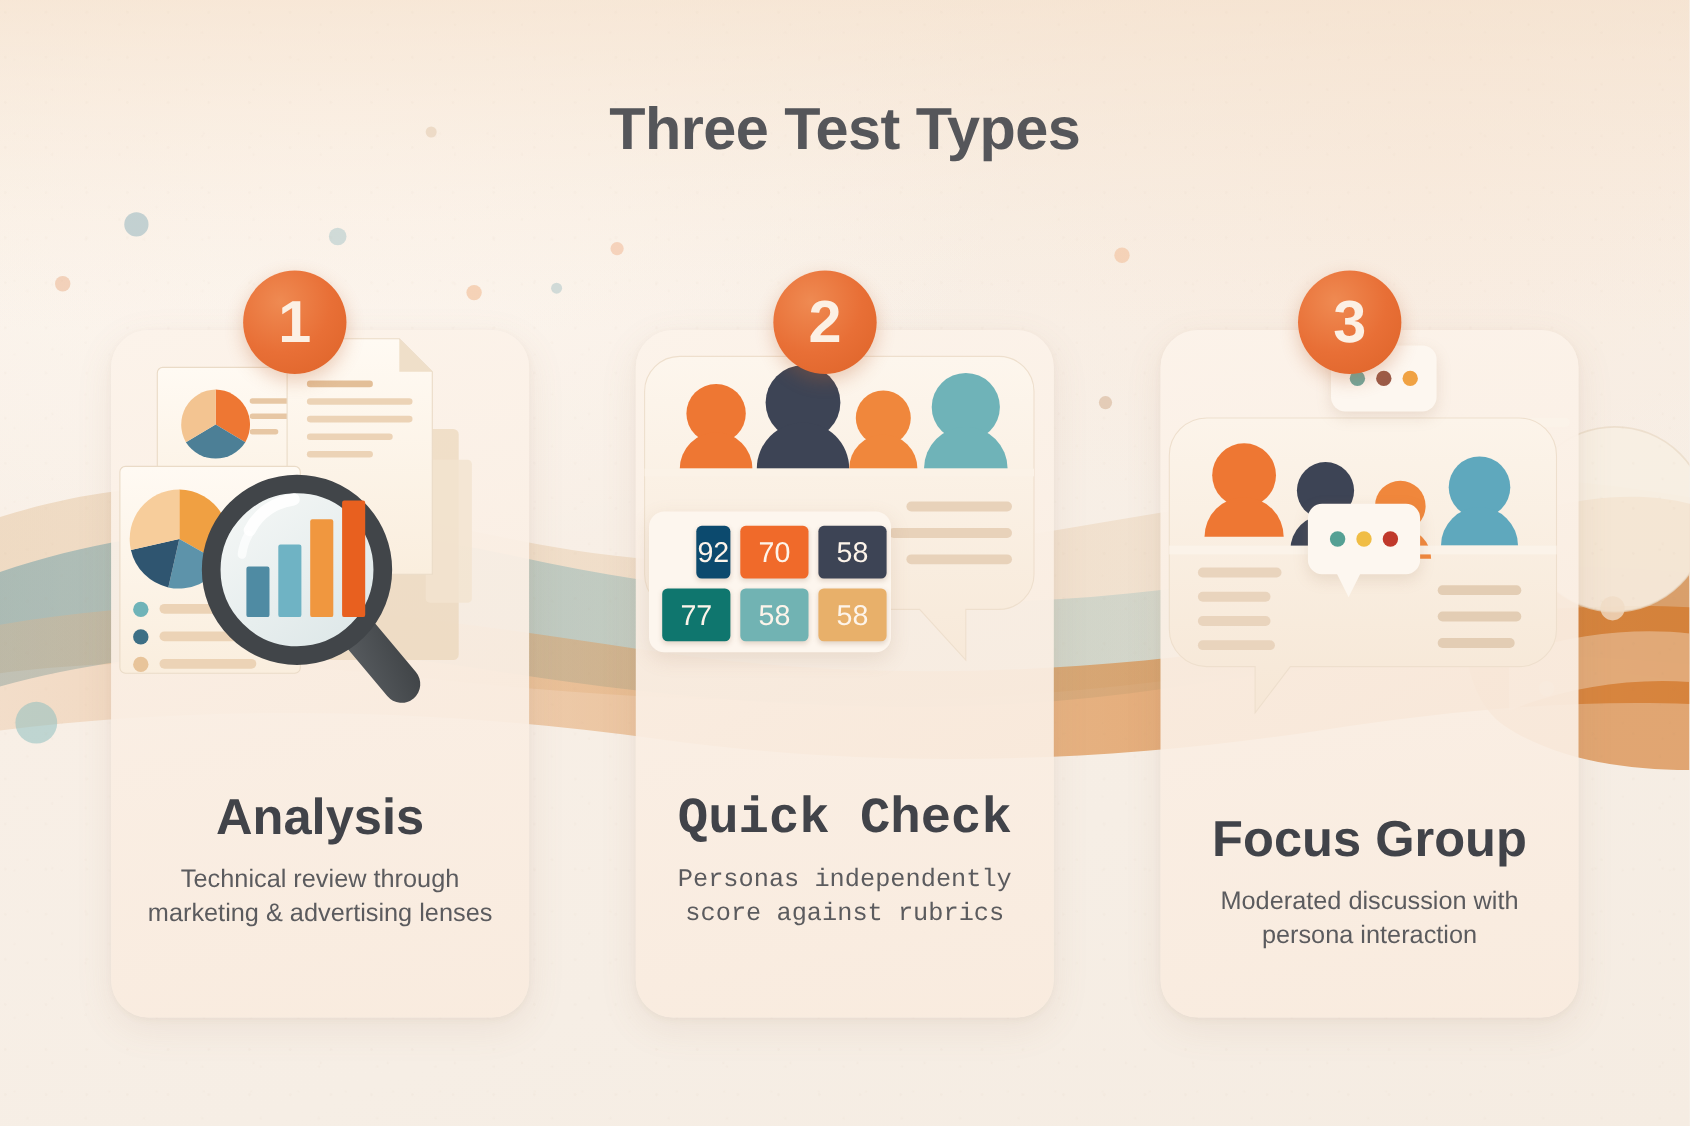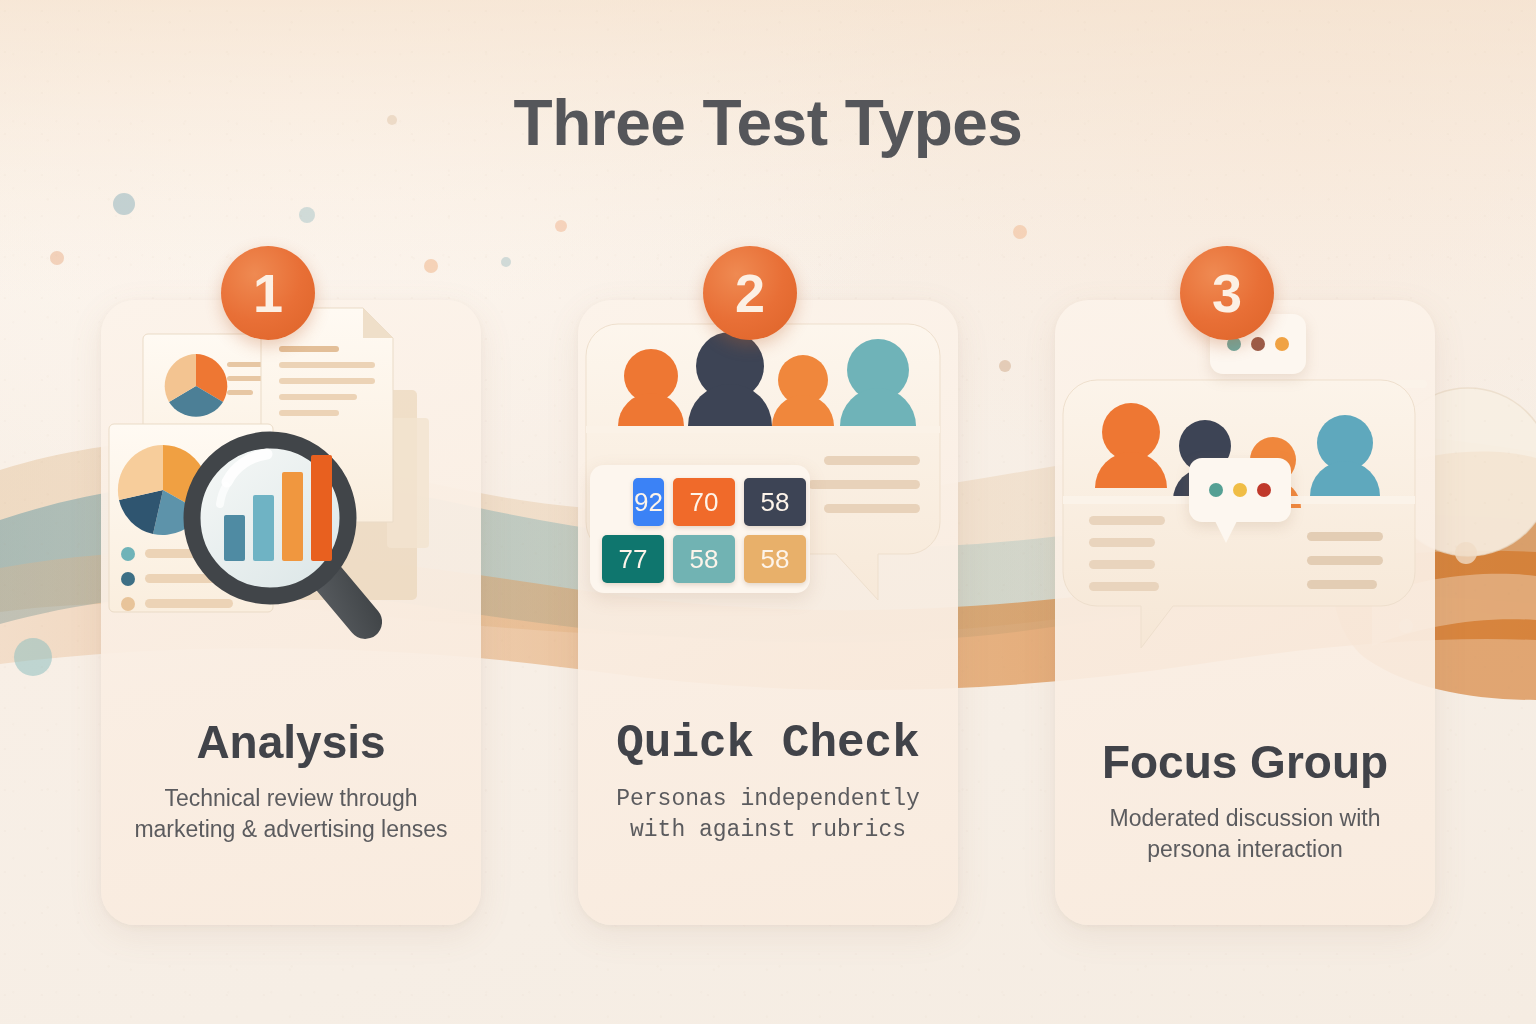--- a/index.html
+++ b/index.html
@@ -21,21 +21,21 @@
   .grain{position:absolute;inset:0;pointer-events:none;opacity:.35;
     background-image:
       radial-gradient(circle at 13% 27%, rgba(180,150,120,.10) 0 1px, transparent 1.5px),
       radial-gradient(circle at 47% 63%, rgba(180,150,120,.08) 0 1px, transparent 1.5px),
       radial-gradient(circle at 78% 38%, rgba(180,150,120,.09) 0 1px, transparent 1.5px),
       radial-gradient(circle at 31% 81%, rgba(180,150,120,.07) 0 1px, transparent 1.5px);
     background-size:37px 41px, 53px 47px, 61px 59px, 43px 67px;}
 
   
   .title{position:absolute;left:0;top:86px;width:1536px;text-align:center;
-    font-size:64px;font-weight:bold;color:#55565a;letter-spacing:-.5px;}
+    font-size:54px;font-weight:bold;color:#55565a;letter-spacing:-.5px;}
 
   
   .card{position:absolute;top:300px;width:380px;height:625px;border-radius:34px;
     background:linear-gradient(170deg, rgba(252,243,234,.93) 0%, rgba(250,238,227,.93) 55%, rgba(249,235,222,.92) 100%);
     box-shadow:0 10px 34px rgba(160,120,90,.10), 0 2px 6px rgba(160,120,90,.06);
     overflow:hidden;}
   #card1{left:101px;}
   #card2{left:578px;}
   #card3{left:1055px;}
 
@@ -246,31 +246,31 @@
       </g>
 
       <rect x="8" y="126" width="354" height="7" fill="#fbf2e7"></rect>
 
       <rect x="246" y="156" width="96" height="9" rx="4.5" fill="#e8d2ba"></rect>
       <rect x="230" y="180" width="112" height="9" rx="4.5" fill="#e8d2ba"></rect>
       <rect x="246" y="204" width="96" height="9" rx="4.5" fill="#e8d2ba"></rect>
     </svg>
 
     <div class="scorepanel">
-      <div class="tile" style="background:#3b82f6;margin-left:31px;">92</div>
+      <div class="tile" style="background:#0c4a6e;margin-left:31px;">92</div>
       <div class="tile" style="background:#f06a2a;">70</div>
       <div class="tile" style="background:#3d4455;">58</div>
       <div class="tile" style="background:#0f766e;">77</div>
       <div class="tile" style="background:#71b3b3;">58</div>
       <div class="tile" style="background:#e8b06a;">58</div>
     </div>
 
     <div class="cardtext" id="text2" style="top:418px;">
       <div class="cardtitle">Quick Check</div>
-      <div class="carddesc">Personas independently with against rubrics</div>
+      <div class="carddesc">Personas independently score against rubrics</div>
     </div>
   </div>
 
   <div class="card" id="card3">
     <svg class="illus" viewBox="0 0 380 400">
       <defs>
         <linearGradient id="bub3" x1="0" y1="0" x2="0" y2="1">
           <stop offset="0" stop-color="#fcf4ea"></stop>
             <stop offset="1" stop-color="#f6e7d6"></stop>
         </linearGradient>

